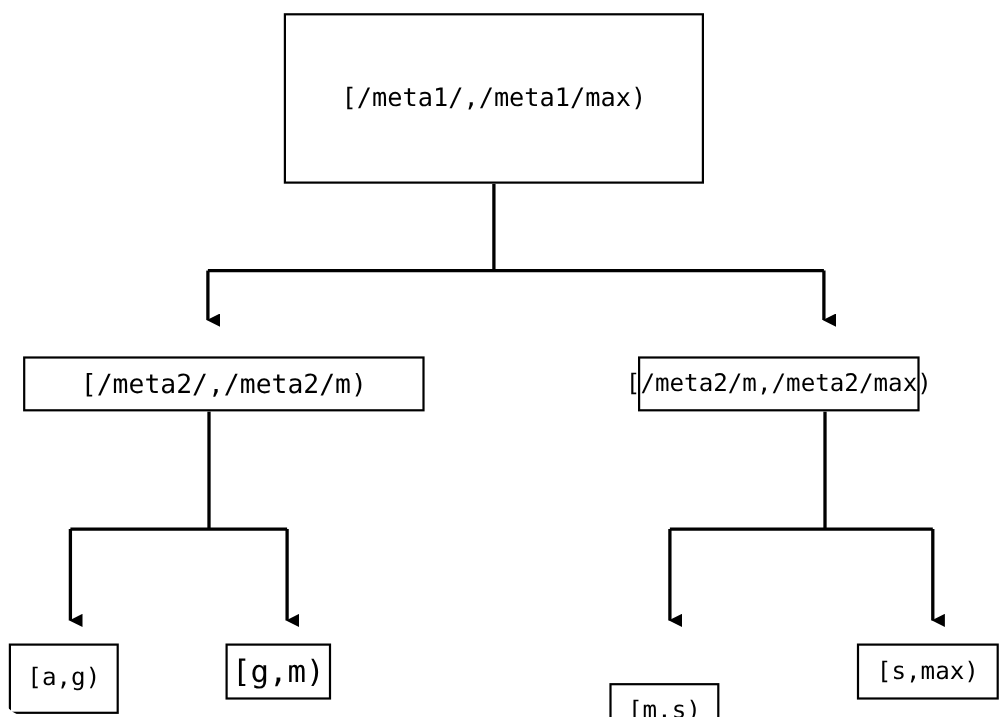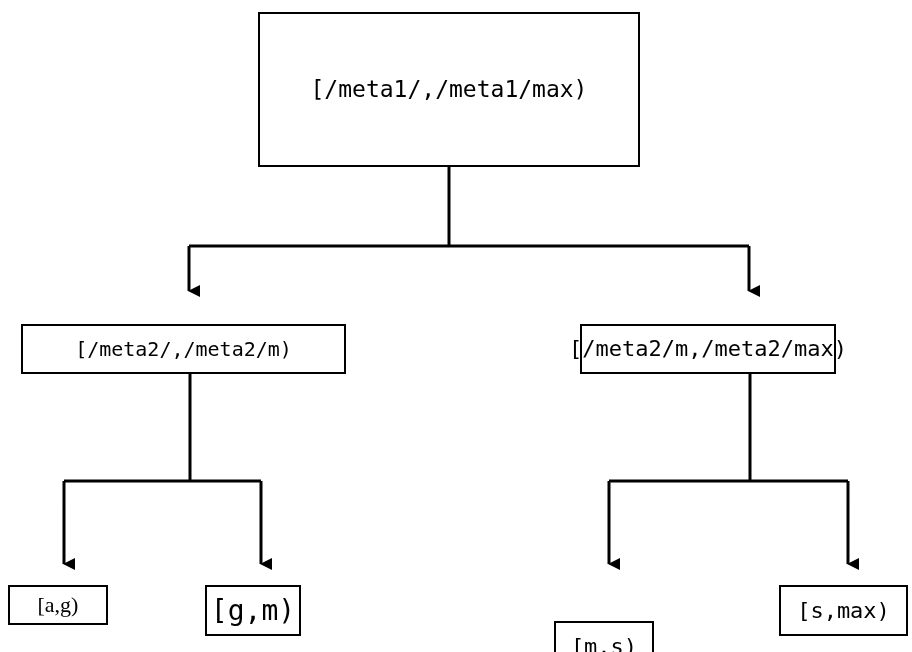--- a/index.html
+++ b/index.html
@@ -48,39 +48,38 @@
     left: 258px;
     top: 12px;
     width: 382px;
     height: 155px;
     font-size: 23px;
   }
   
   #node-mid-left {
     left: 21px;
     top: 324px;
-    width: 325px;
+    width: 365px;
     height: 50px;
-    font-size: 20px;
+    font-size: 24px;
   }
   #node-mid-right {
     left: 580px;
     top: 324px;
     width: 256px;
     height: 50px;
     font-size: 22px;
   }
   
   #node-leaf-ag {
     left: 8px;
     top: 585px;
     width: 100px;
-    height: 40px;
+    height: 64px;
     font-size: 22px;
-    font-family: Liberation Serif, serif;
   }
   #node-leaf-gm {
     left: 205px;
     top: 585px;
     width: 96px;
     height: 51px;
     font-size: 28px;
   }
   #node-leaf-ms {
     left: 554px;

